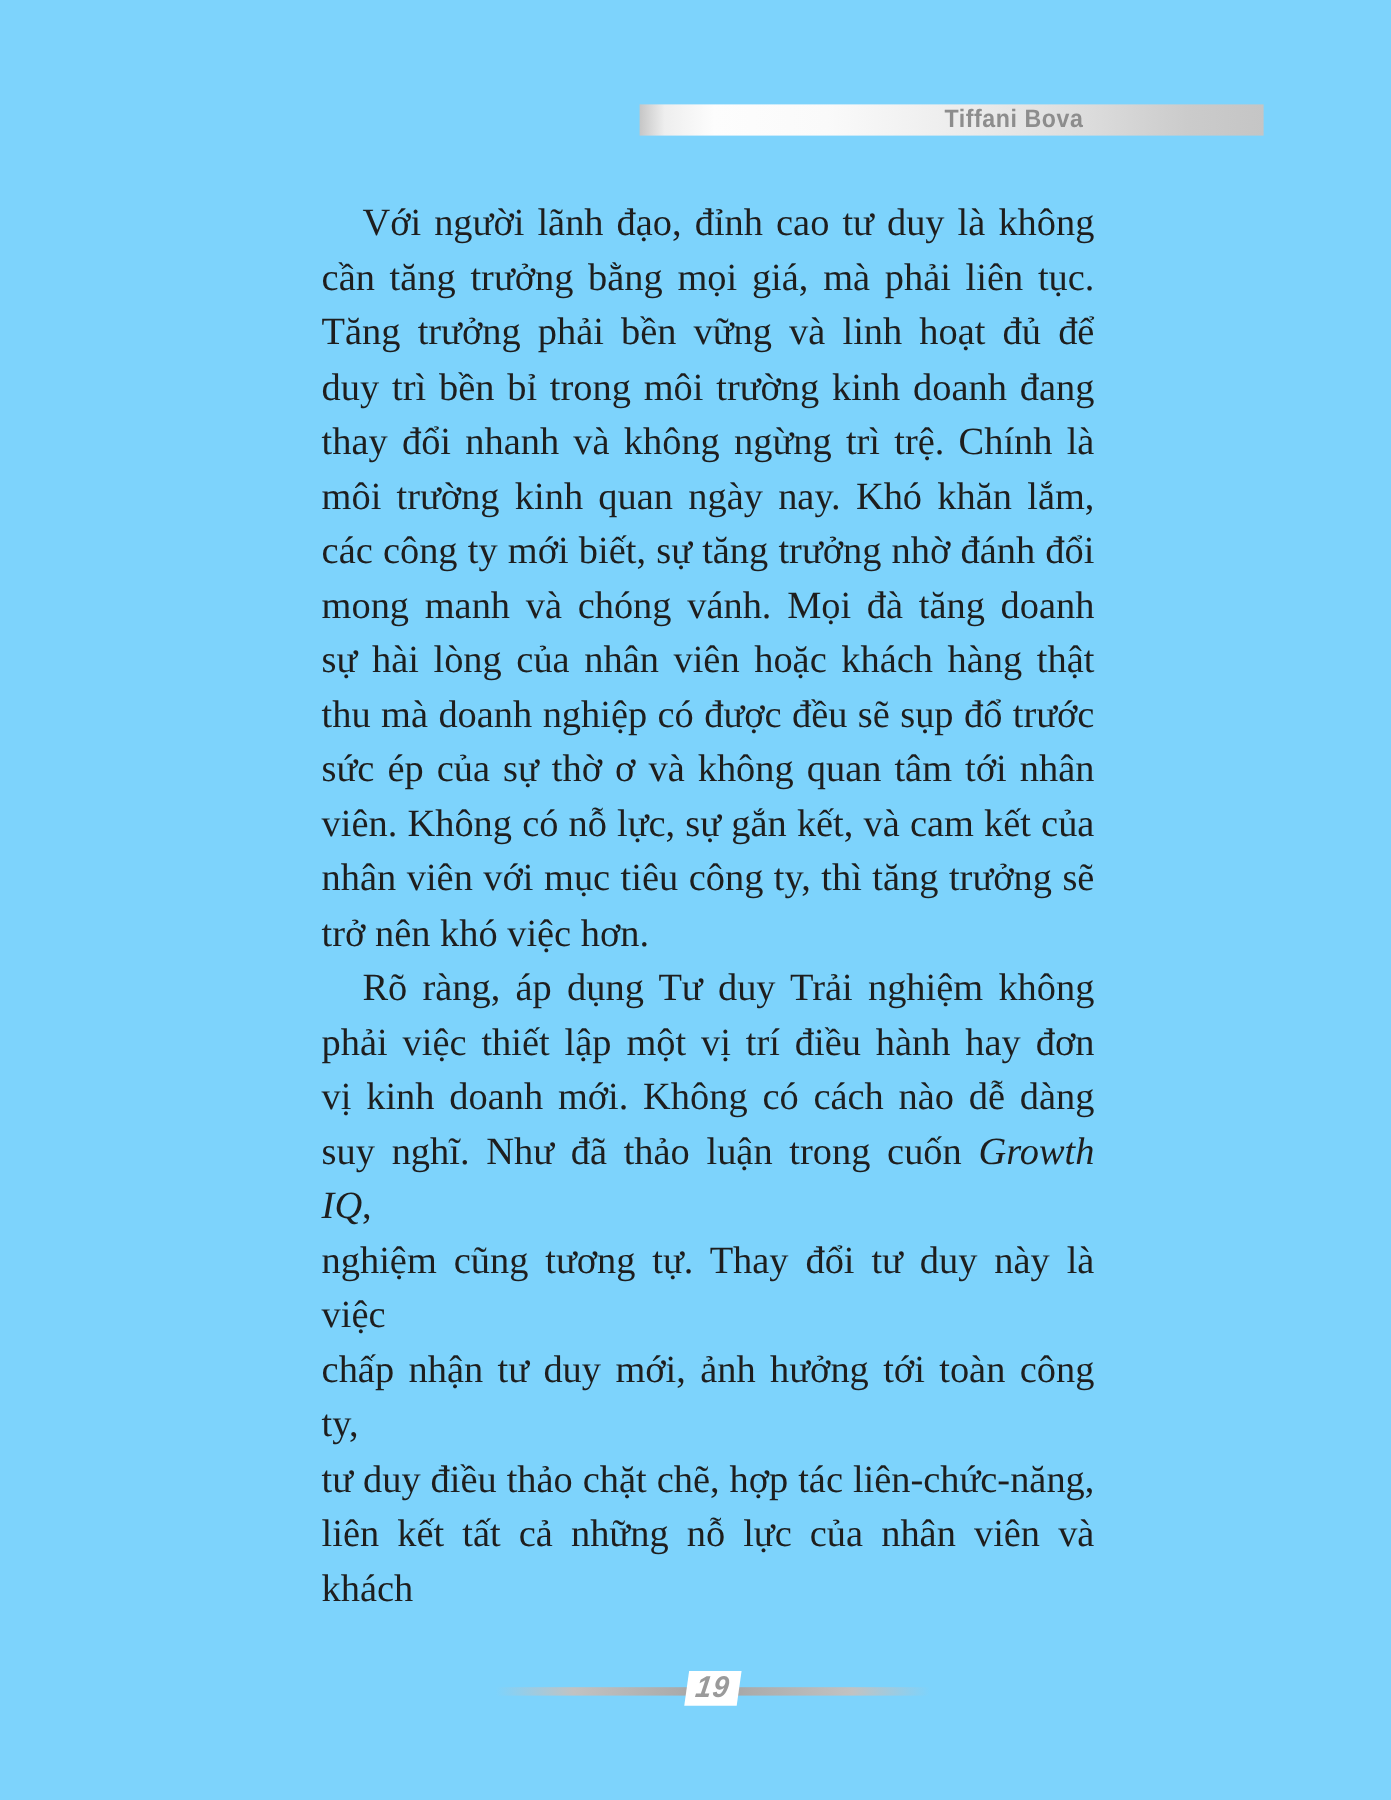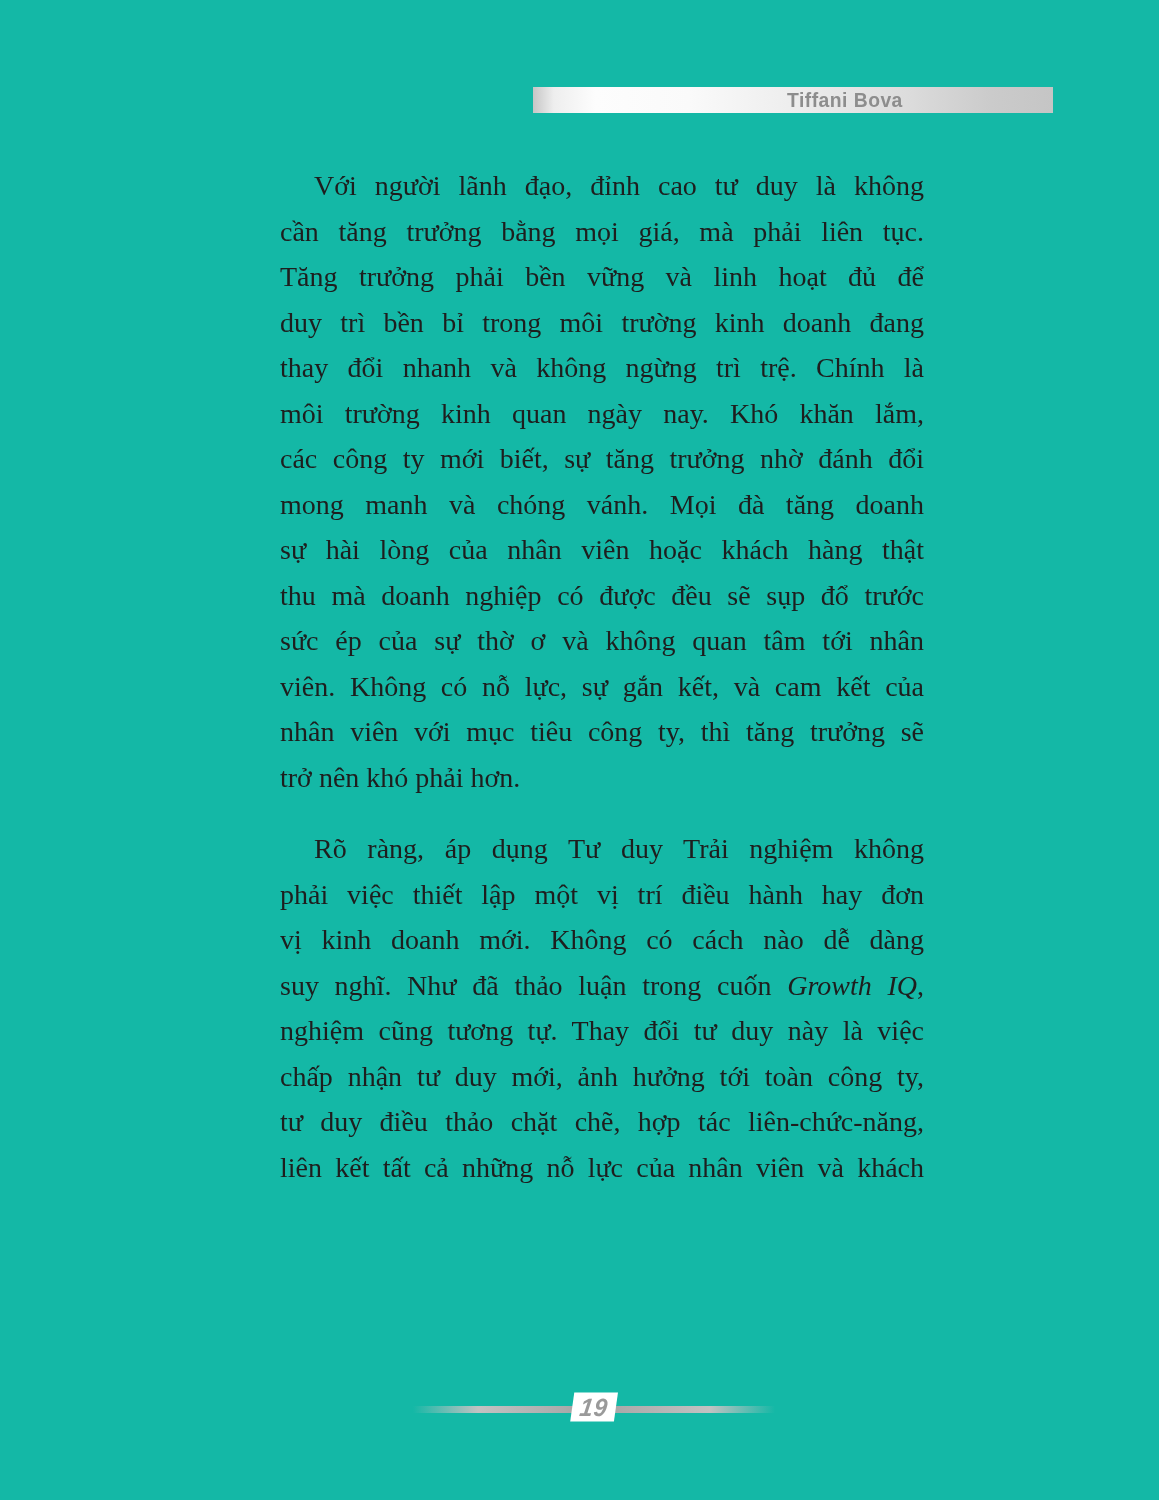--- a/index.html
+++ b/index.html
@@ -1,21 +1,21 @@
 <!DOCTYPE html>
 <html><head>
 <meta charset="utf-8">
 <style>
   html, body { margin: 0; padding: 0; background: #ffffff; }
 
   .page {
     position: relative;
     width: 1159px;
     height: 1500px;
-    background: #14b8a6;
+    background: #7dd3fc;
     overflow: hidden;
     font-family: "Liberation Serif", "DejaVu Serif", serif;
   }
 
   
   .header-bar {
     position: absolute;
     left: 533px;
     top: 87px;
     width: 520px;
@@ -34,29 +34,29 @@
     font-weight: 700;
     font-size: 21px;
     letter-spacing: 0.5px;
     color: #8d8d8d;
     white-space: nowrap;
   }
 
   
   .body-text {
     position: absolute;
-    left: 280px;
+    left: 268px;
     top: 163px;
     width: 644px;
-    font-size: 28px;
+    font-size: 32px;
     line-height: 45.5px;
     color: #1e1e1e;
   }
   .para { margin: 0; }
-  .para + .para { margin-top: 26px; }
+  .para + .para { }
   .line {
     text-align: justify;
     text-align-last: justify;
     white-space: normal;
   }
   .line.first { text-indent: 34px; }
   .line.last  { text-align-last: left; }
   .line em { }
 
   
@@ -110,21 +110,21 @@
       <div class="line">duy trì bền bỉ trong môi trường kinh doanh đang</div>
       <div class="line">thay đổi nhanh và không ngừng trì trệ. Chính là</div>
       <div class="line">môi trường kinh quan ngày nay. Khó khăn lắm,</div>
       <div class="line">các công ty mới biết, sự tăng trưởng nhờ đánh đổi</div>
       <div class="line">mong manh và chóng vánh. Mọi đà tăng doanh</div>
       <div class="line">sự hài lòng của nhân viên hoặc khách hàng thật</div>
       <div class="line">thu mà doanh nghiệp có được đều sẽ sụp đổ trước</div>
       <div class="line">sức ép của sự thờ ơ và không quan tâm tới nhân</div>
       <div class="line">viên. Không có nỗ lực, sự gắn kết, và cam kết của</div>
       <div class="line">nhân viên với mục tiêu công ty, thì tăng trưởng sẽ</div>
-      <div class="line last">trở nên khó phải hơn.</div>
+      <div class="line last">trở nên khó việc hơn.</div>
     </div>
 
     <div class="para">
       <div class="line first">Rõ ràng, áp dụng Tư duy Trải nghiệm không</div>
       <div class="line">phải việc thiết lập một vị trí điều hành hay đơn</div>
       <div class="line">vị kinh doanh mới. Không có cách nào dễ dàng</div>
       <div class="line"><span>suy nghĩ. Như đã thảo luận trong cuốn </span><em>Growth IQ</em><span>,</span></div>
       <div class="line">nghiệm cũng tương tự. Thay đổi tư duy này là việc</div>
       <div class="line">chấp nhận tư duy mới, ảnh hưởng tới toàn công ty,</div>
       <div class="line">tư duy điều thảo chặt chẽ, hợp tác liên-chức-năng,</div>

